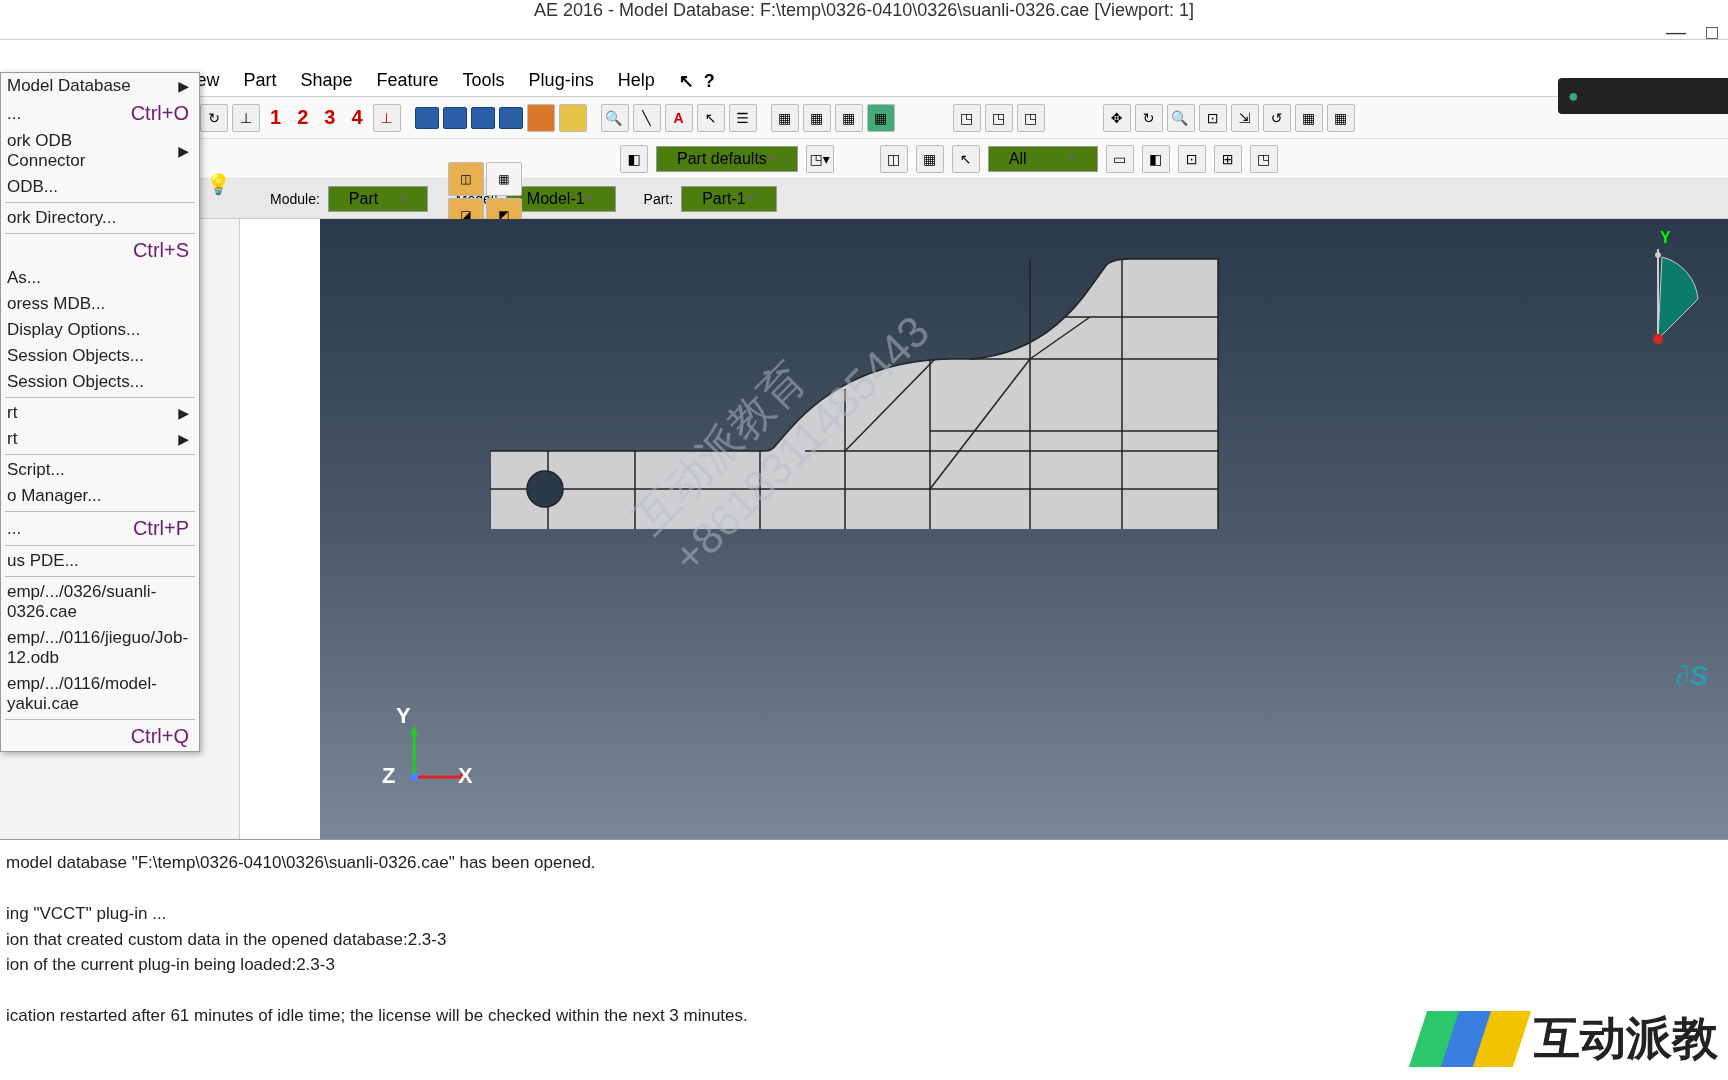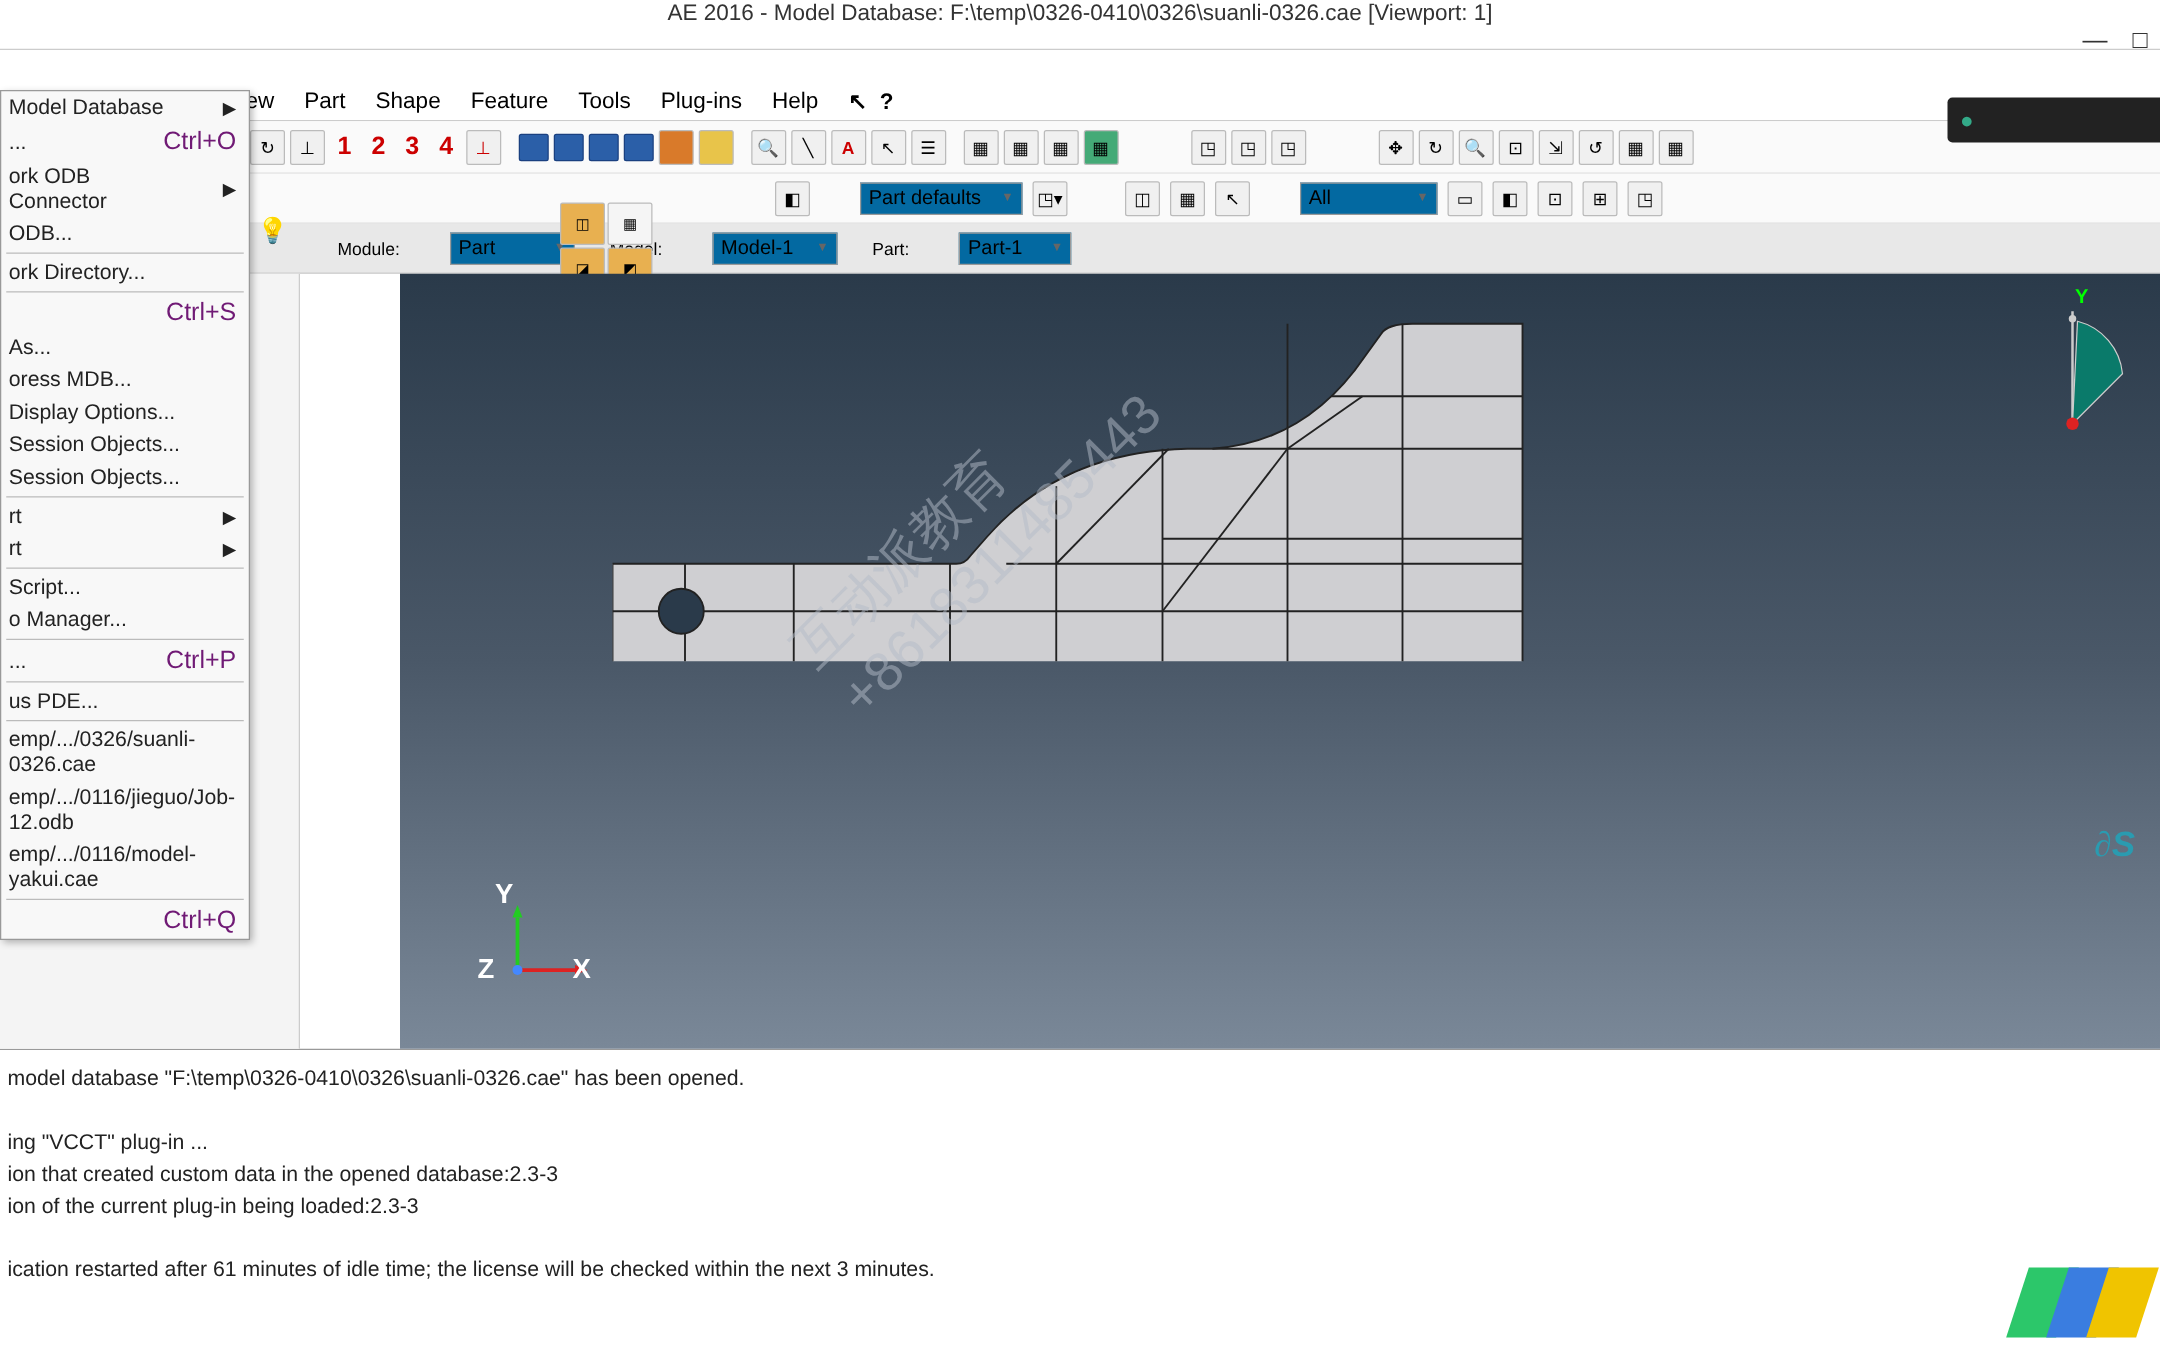--- a/index.html
+++ b/index.html
@@ -11,21 +11,21 @@
 .help-icon { font-weight: bold; }
 .toolbar-row { background: #fafafa; display: flex; align-items: center; padding: 4px; gap: 4px; border-bottom: 1px solid #ddd; height: 42px; }
 .tb-btn { width: 28px; height: 28px; background: #f0f0f0; border: 1px solid #bbb; border-radius: 2px; display: inline-flex; align-items: center; justify-content: center; font-size: 14px; cursor: pointer; }
 .tb-num { color: #c00; font-weight: bold; font-size: 20px; padding: 0 6px; cursor: pointer; }
 .tb-sep { width: 6px; }
 .tb-blue { background: #2b5fa8; width: 24px; height: 22px; border: 1px solid #1a4080; }
 .tb-orange { background: #d97a2a; }
 .tb-yellow { background: #e8c44a; }
 .context-row { background: #fafafa; display: flex; align-items: center; padding: 4px 250px 4px 620px; gap: 8px; border-bottom: 1px solid #ddd; height: 40px; }
 .ctx-label { font-size: 14px; padding-left: 20px; }
-.ctx-select { background: #0369a1; border: 1px solid #999; padding: 3px 6px; font-size: 16px; min-width: 130px; display: inline-flex; align-items: center; margin-left: 32px; }
+.ctx-select { background: #4d7c0f; border: 1px solid #999; padding: 3px 20px; font-size: 16px; min-width: 130px; display: inline-flex; align-items: center; }
 .ctx-select::after { content: "▼"; font-size: 10px; margin-left: auto; color: #666; }
 .module-row { background: #e8e8e8; display: flex; align-items: center; padding: 4px 250px; gap: 8px; height: 40px; border-bottom: 1px solid #ccc; }
 .body-row { display: flex; height: 620px; }
 .file-menu { position: absolute; left: 0; top: 72px; width: 200px; background: #f8f8f8; border: 1px solid #999; box-shadow: 2px 2px 6px rgba(0,0,0,0.3); z-index: 100; }
 .file-menu .mitem { padding: 3px 10px 3px 6px; font-size: 17px; color: #222; display: flex; align-items: center; cursor: pointer; min-height: 26px; gap: 45px; }
 .file-menu .mitem .shortcut { margin-left: auto; font-size: 20px; color: #701a75; }
 .file-menu .mitem .arrow { margin-left: auto; font-size: 14px; }
 .file-menu .sep { height: 1px; background: #bbb; margin: 2px 4px; }
 .left-tools { width: 240px; background: #f4f4f4; border-right: 1px solid #ccc; }
 .tool-grid { padding: 4px 4px 4px 200px; display: grid; grid-template-columns: 36px 36px; grid-auto-rows: 34px; gap: 2px; width: 80px; position: absolute; left: 248px; top: 158px; }
@@ -347,13 +347,14 @@
 <div class="mic-widget">
   <span class="mic">●</span>
 </div>
 
 <div class="brand">
   <div class="logo">
     <span style="background:#2cc76a;"></span>
     <span style="background:#3a7de0;margin-left:-8px;"></span>
     <span style="background:#f0c400;margin-left:-8px;"></span>
   </div>
+  <span>互动派教</span>
 </div>
 
 </body></html>

